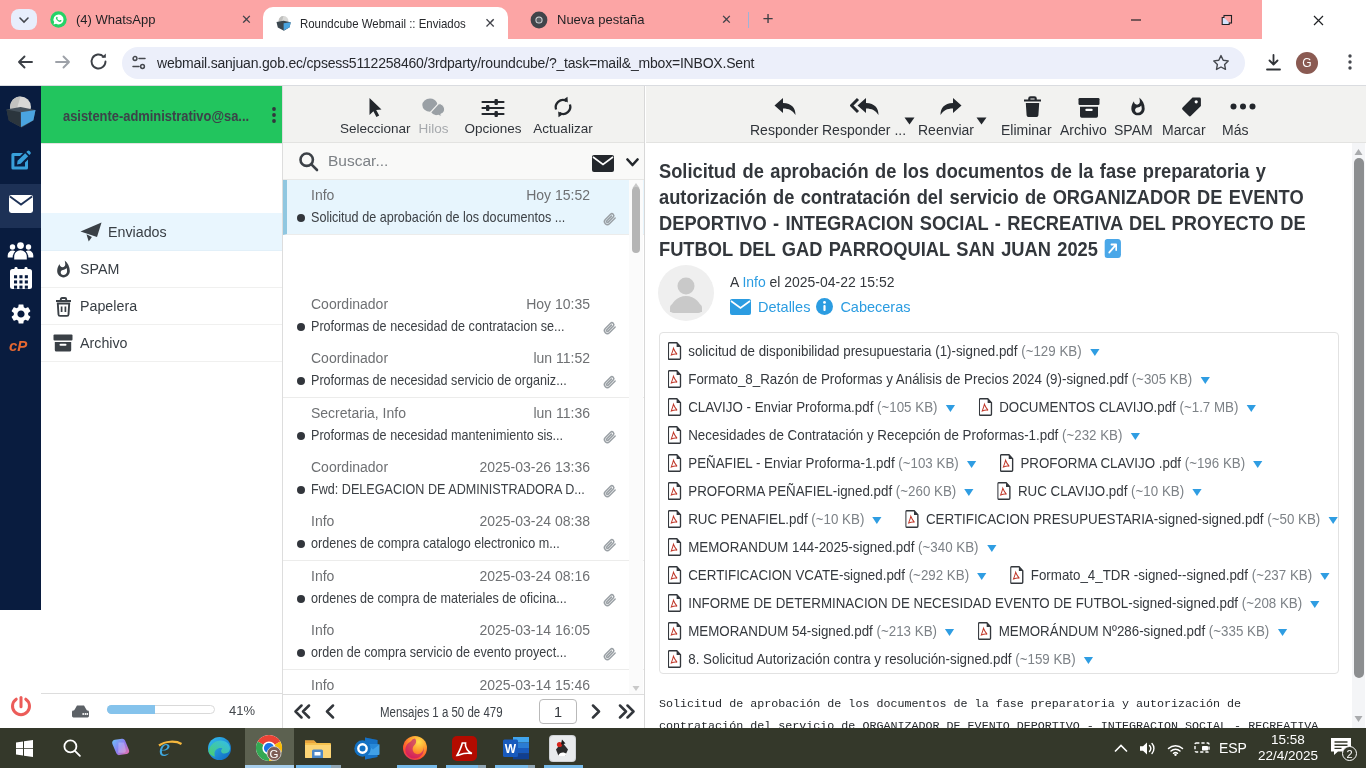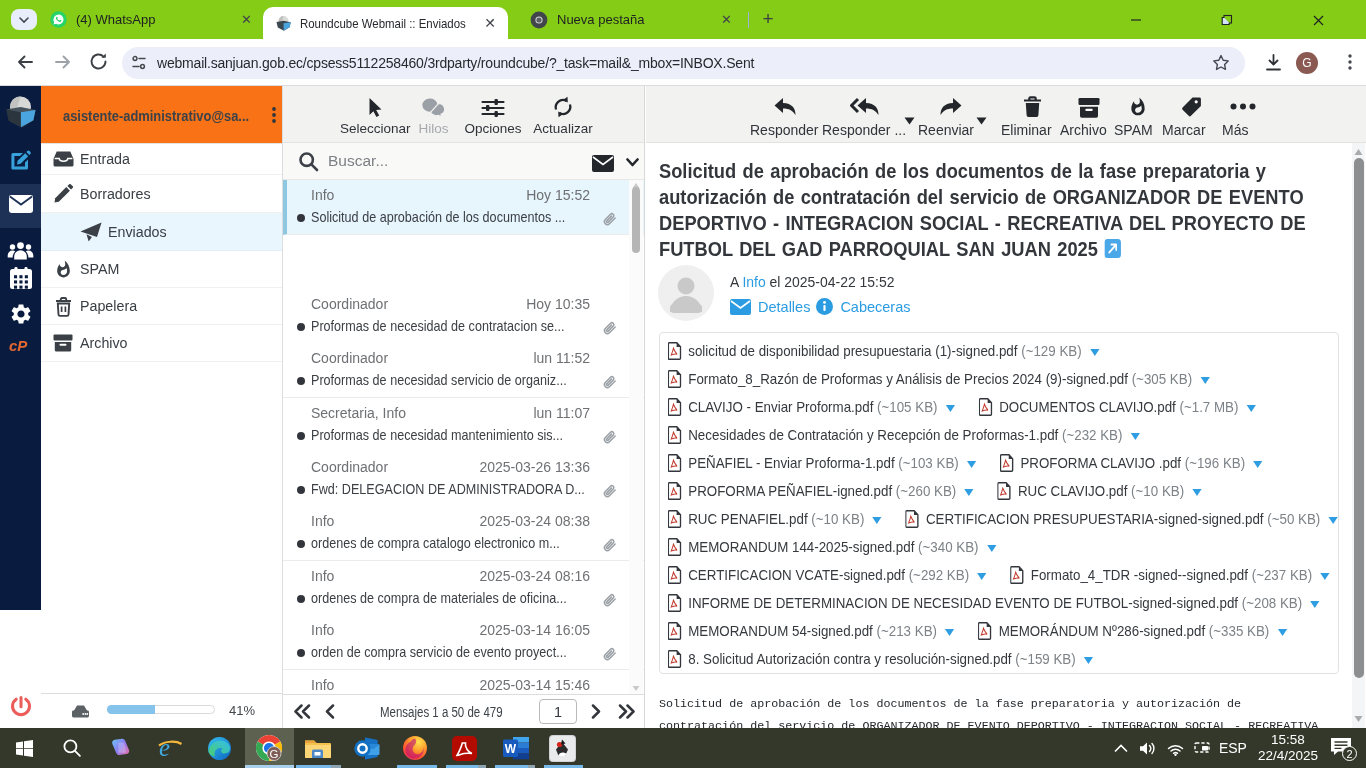--- a/index.html
+++ b/index.html
@@ -1,39 +1,39 @@
 <!DOCTYPE html>
 <html><head>
 <meta charset="utf-8">
 <style>
 *{margin:0;padding:0;box-sizing:border-box;}
 html,body{width:1366px;height:768px;overflow:hidden;font-family:"Liberation Sans",sans-serif;background:#fff;}
 .abs{position:absolute;}
 
-#tabstrip{position:absolute;left:0;top:0;width:1366px;height:39px;background:#84cc16;}
+#tabstrip{position:absolute;left:0;top:0;width:1262px;height:39px;background:#fca5a5;}
 #tabsearch{position:absolute;left:11px;top:9px;width:26px;height:21px;border-radius:8px;background:#e8eefc;color:#44474e;display:flex;align-items:center;justify-content:center;}
 .tab{position:absolute;top:0;height:39px;display:flex;align-items:center;font-size:13px;color:#1f2023;}
 #tab1{left:40px;width:225px;}
 #tab2{left:263px;width:245px;background:#fff;border-radius:10px 10px 0 0;top:7px;height:32px;}
 #tab3{left:518px;width:228px;}
 .tclose{color:#41434a;font-size:13px;}
 #newtab{position:absolute;left:758px;top:9px;width:20px;height:20px;color:#3c3f45;font-size:19px;line-height:19px;text-align:center;font-weight:400;}
 .winbtn{position:absolute;top:0;height:30px;width:30px;color:#202225;display:flex;align-items:center;justify-content:center;}
 #toolbar{position:absolute;left:0;top:39px;width:1366px;height:47px;background:#ffffff;border-bottom:1px solid #dadce0;}
 #urlpill{position:absolute;left:122px;top:8px;width:1123px;height:32px;border-radius:16px;background:#eceffa;}
 .navic{position:absolute;top:12px;color:#51555c;}
 #urltext{position:absolute;left:157px;top:16px;font-size:14px;color:#27292e;letter-spacing:-0.2px;}
 
 #app{position:absolute;left:0;top:86px;width:1366px;height:642px;background:#fff;}
 
 #nav{position:absolute;left:0;top:0;width:41px;height:524px;background:#091c3f;}
 .navitem{position:absolute;left:0;width:41px;display:flex;justify-content:center;}
 
 #folders{position:absolute;left:41px;top:0;width:242px;height:642px;background:#fff;border-right:1px solid #ddd;}
-#fhead{position:absolute;left:0;top:0;width:241px;height:58px;background:#f97316;border-bottom:1px solid #e3e3e1;}
+#fhead{position:absolute;left:0;top:0;width:241px;height:58px;background:#22c55e;border-bottom:1px solid #e3e3e1;}
 #fhead .acct{position:absolute;left:22px;top:21px;font-size:15px;font-weight:bold;color:#3c4249;white-space:nowrap;transform:scaleX(.86);transform-origin:0 50%;}
 .folder{position:absolute;left:0;width:241px;display:flex;align-items:center;border-bottom:1px solid #f0f0ef;}
 .folder .fic{width:22px;margin-left:11px;display:flex;justify-content:center;}
 .folder .ftx{margin-left:6px;font-size:15.5px;color:#383e44;transform:scaleX(.92);transform-origin:0 50%;white-space:nowrap;}
 #quota{position:absolute;left:0;top:607px;width:241px;height:35px;border-top:1px solid #ddd;background:#fff;}
 
 #list{position:absolute;left:283px;top:0;width:362px;height:642px;background:#fff;border-right:1px solid #d8d8d8;}
 #ltoolbar{position:absolute;left:0;top:0;width:361px;height:57px;background:#f2f2f0;border-bottom:1px solid #e3e3e1;}
 .lbtn{position:absolute;top:8px;text-align:center;color:#30343a;font-size:13.5px;}
 .lbtn .lic{height:24px;display:flex;align-items:flex-end;justify-content:center;margin-bottom:3px;}
@@ -241,38 +241,20 @@
   </div>
   <div id="folders">
     <div id="fhead">
         <div class="acct">asistente-administrativo@sa...</div>
       <svg class="abs" style="left:225px;top:20px;" width="16" height="18" viewBox="0 0 16 18">
           <circle cx="8" cy="3" r="1.9" fill="#32363c"></circle>
           <circle cx="8" cy="9" r="1.9" fill="#32363c"></circle>
           <circle cx="8" cy="15" r="1.9" fill="#32363c"></circle>
         </svg>
     </div>
-    <div class="folder" style="top:58px;height:31px;">
-      <span class="fic">
-          <svg width="21" height="16" viewBox="0 0 21 16">
-            <path d="M3.7 0.5h13.6l3.2 7.2v6.3a1.5 1.5 0 0 1-1.5 1.5H2a1.5 1.5 0 0 1-1.5-1.5V7.7z" fill="#3a4046"></path>
-            <path d="M1.6 7.6h4.6c.3 1.6 1.4 2.6 4.3 2.6s4-1 4.3-2.6h4.6" stroke="#fff" stroke-width="1.5" fill="none"></path>
-          </svg>
-        </span>
-      <span class="ftx">Entrada</span>
-    </div>
-    <div class="folder" style="top:89px;height:38px;">
-      <span class="fic">
-          <svg width="19" height="19" viewBox="0 0 19 19">
-            <path d="M1.2 14.2L12.3 3.1l3.6 3.6L4.8 17.8l-4.3.7z" fill="#3a4046"></path>
-            <path d="M13.4 2l1.6-1.6a1.3 1.3 0 0 1 1.9 0l1.7 1.7a1.3 1.3 0 0 1 0 1.9L17 5.6z" fill="#3a4046"></path>
-          </svg>
-        </span>
-      <span class="ftx">Borradores</span>
-    </div>
     <div class="folder sel" style="top:127px;height:38px;background:#e9f6fe;border-bottom:1px solid #e2f0f9;padding-left:28px;">
       <span class="fic">
           <svg width="22" height="20" viewBox="0 0 22 20">
             <path d="M0.5 9.5L21.5 0.5 17 15z" fill="#3a4046"></path>
             <path d="M6.5 12.2l2.2 7.3 3.2-4.6z" fill="#3a4046"></path>
             <path d="M7 11.5l14-10.5-12 14z" fill="#fff" opacity="0"></path>
           </svg>
         </span>
       <span class="ftx">Enviados</span>
     </div>
@@ -402,21 +384,21 @@
           <span class="dot"></span>
           <span class="subj">Proformas de necesidad servicio de organiz...</span>
           <span class="clip"><svg width="19" height="19" viewBox="0 0 19 19">
               <g transform="rotate(45 9.5 9.5)">
                 <path d="M12.4 4.4v8.1a2.9 2.9 0 0 1-5.8 0V5.1a1.9 1.9 0 0 1 3.8 0v7.2a.95.95 0 0 1-1.9 0V5.7" stroke="#9aa0a5" stroke-width="1.5" fill="none" stroke-linecap="round"></path>
               </g>
             </svg></span>
         </div>
         <div class="mrow" style="top:217.6px;">
           <span class="sndr">Secretaria, Info</span>
-          <span class="mdate">lun 11:07</span>
+          <span class="mdate">lun 11:36</span>
           <span class="dot"></span>
           <span class="subj">Proformas de necesidad mantenimiento sis...</span>
           <span class="clip"><svg width="19" height="19" viewBox="0 0 19 19">
               <g transform="rotate(45 9.5 9.5)">
                 <path d="M12.4 4.4v8.1a2.9 2.9 0 0 1-5.8 0V5.1a1.9 1.9 0 0 1 3.8 0v7.2a.95.95 0 0 1-1.9 0V5.7" stroke="#9aa0a5" stroke-width="1.5" fill="none" stroke-linecap="round"></path>
               </g>
             </svg></span>
         </div>
         <div class="mrow" style="top:272px;">
           <span class="sndr">Coordinador</span>

